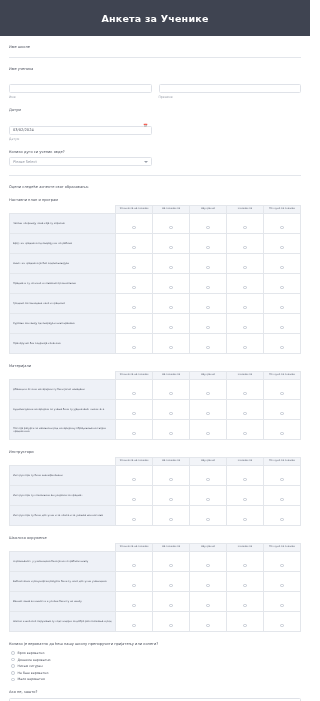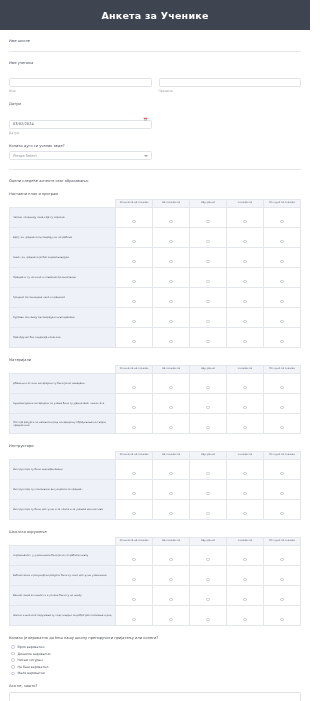--- a/index.html
+++ b/index.html
@@ -9,21 +9,21 @@
     background: #ffffff;
     font-family: "DejaVu Sans", "Liberation Sans", sans-serif;
     -webkit-font-smoothing: antialiased;
   }
   body { width: 310px; overflow-x: hidden; }
 
   .page { width: 310px; background: #ffffff; }
 
   
   .header {
-    height: 30px;
+    height: 36px;
     background: #3f4451;
     display: flex;
     align-items: center;
     justify-content: center;
   }
   .header-title {
     color: #ffffff;
     font-size: 9.5px;
     font-weight: 600;
     letter-spacing: .2px;

